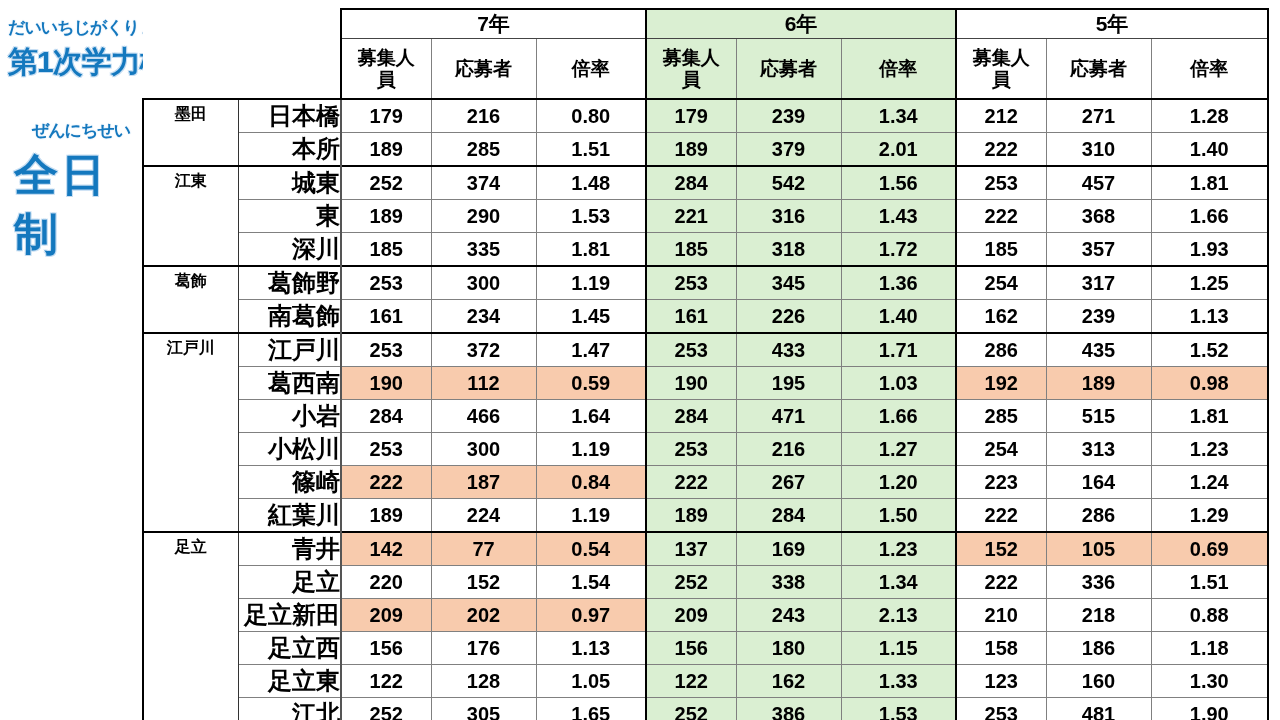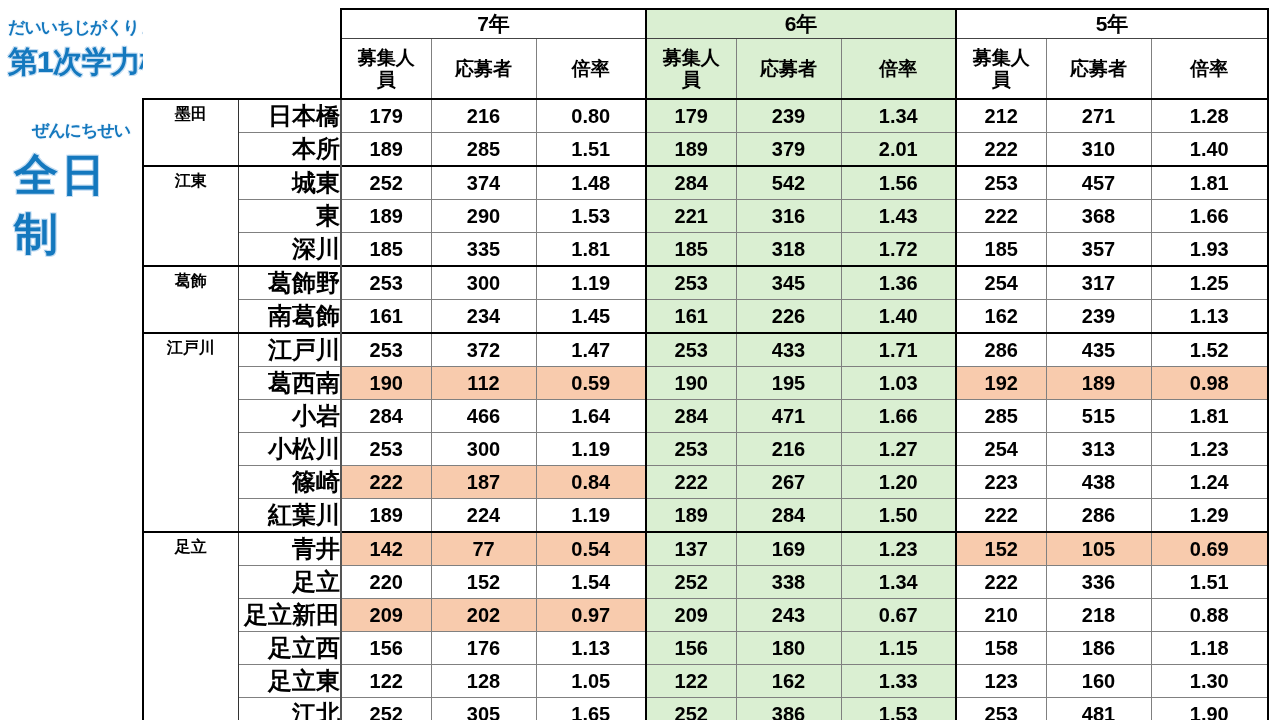--- a/index.html
+++ b/index.html
@@ -227,21 +227,21 @@
         </tr>
         <tr class=" ">
           <td class="school">篠崎</td>
           <td class="num  o gl ">222</td>
           <td class="num  o  ">187</td>
           <td class="num  o  gr">0.84</td>
           <td class="num g  gl ">222</td>
           <td class="num g   ">267</td>
           <td class="num g   gr">1.20</td>
           <td class="num   gl ">223</td>
-          <td class="num    ">438</td>
+          <td class="num    ">164</td>
           <td class="num    gr">1.24</td>
         </tr>
         <tr class=" ">
           <td class="school">紅葉川</td>
           <td class="num   gl ">189</td>
           <td class="num    ">224</td>
           <td class="num    gr">1.19</td>
           <td class="num g  gl ">189</td>
           <td class="num g   ">284</td>
           <td class="num g   gr">1.50</td>
@@ -274,21 +274,21 @@
           <td class="num    ">336</td>
           <td class="num    gr">1.51</td>
         </tr>
         <tr class=" ">
           <td class="school">足立新田</td>
           <td class="num  o gl ">209</td>
           <td class="num  o  ">202</td>
           <td class="num  o  gr">0.97</td>
           <td class="num g  gl ">209</td>
           <td class="num g   ">243</td>
-          <td class="num g   gr">0.67</td>
+          <td class="num g   gr">2.13</td>
           <td class="num   gl ">210</td>
           <td class="num    ">218</td>
           <td class="num    gr">0.88</td>
         </tr>
         <tr class=" ">
           <td class="school">足立西</td>
           <td class="num   gl ">156</td>
           <td class="num    ">176</td>
           <td class="num    gr">1.13</td>
           <td class="num g  gl ">156</td>

